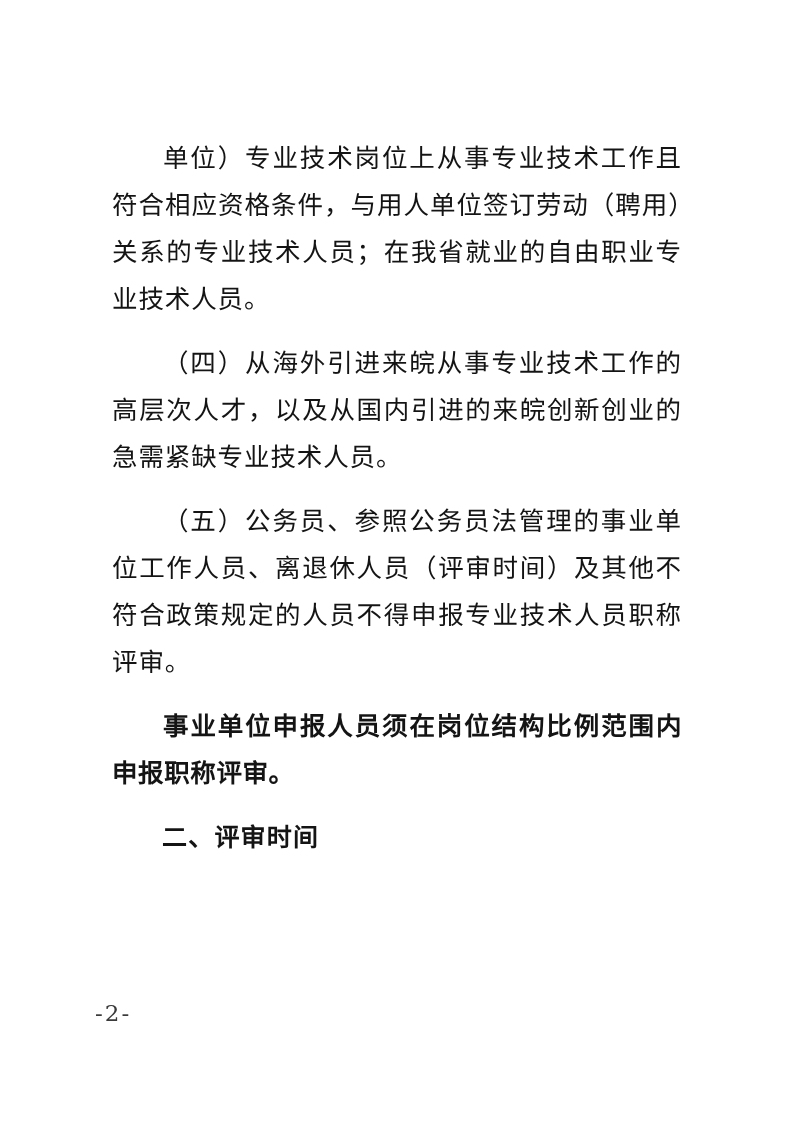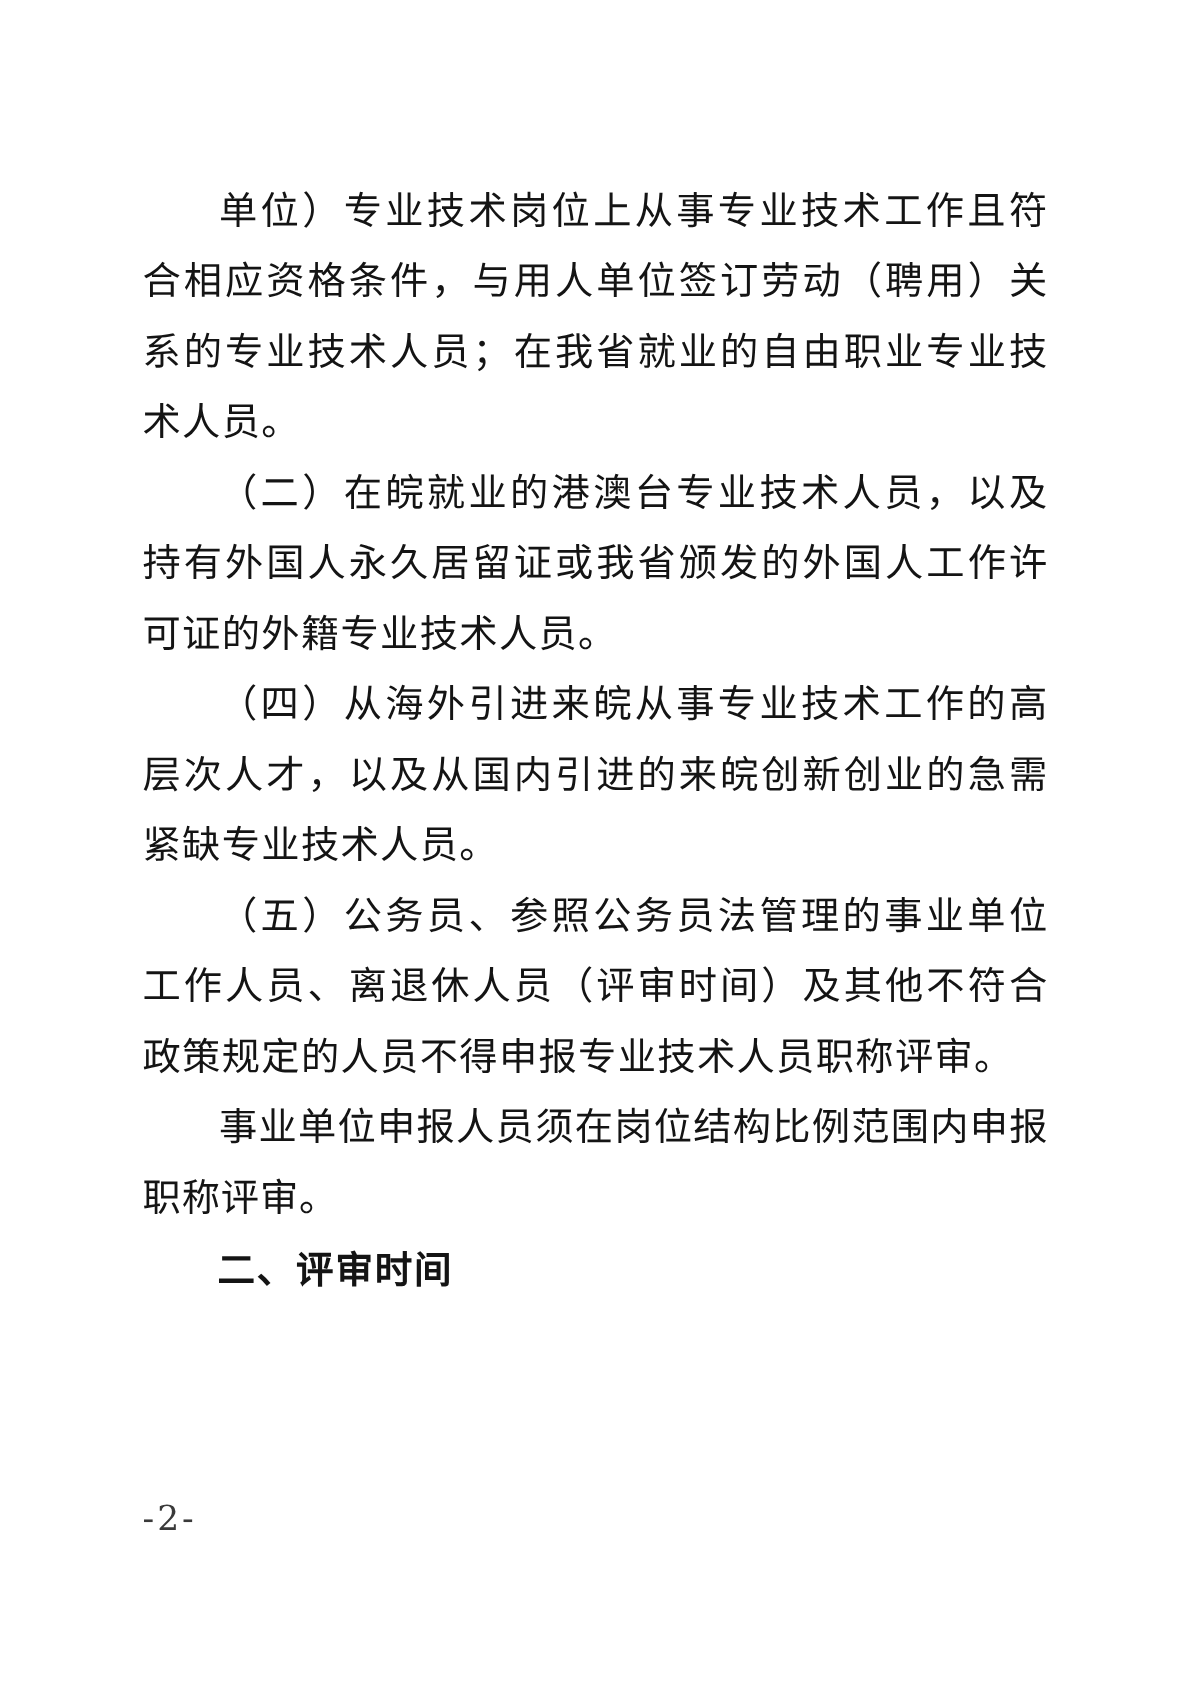--- a/index.html
+++ b/index.html
@@ -22,34 +22,34 @@
 
   
   .text-column {
     position: absolute;
     left: 95px;
     top: 118px;
     width: 604px;
   }
 
   .para {
-    margin: 0;
+    margin: 17px;
     font-size: 25.5px;
     line-height: 47px;
     letter-spacing: 0.9px;
     text-align: justify;
     text-justify: inter-ideograph;
     text-indent: 2em;
     color: #141414;
     font-weight: 400;
   }
 
   
   .para.bold-para {
-    font-weight: 400;
+    font-weight: 700;
     letter-spacing: 0.6px;
   }
 
   
   .para.heading {
     font-family: "DejaVu Sans", "Liberation Sans", sans-serif;
     font-weight: 700;
     font-size: 25px;
     letter-spacing: 1.2px;
   }
@@ -68,21 +68,20 @@
 </style>
 </head>
 <body>
 
 <div class="page">
 
   <div class="text-column">
 
     <p class="para">单位）专业技术岗位上从事专业技术工作且符合相应资格条件，与用人单位签订劳动（聘用）关系的专业技术人员；在我省就业的自由职业专业技术人员。</p>
 
-    <p class="para">（二）在皖就业的港澳台专业技术人员，以及持有外国人永久居留证或我省颁发的外国人工作许可证的外籍专业技术人员。</p>
 
 
     <p class="para">（四）从海外引进来皖从事专业技术工作的高层次人才，以及从国内引进的来皖创新创业的急需紧缺专业技术人员。</p>
 
     <p class="para">（五）公务员、参照公务员法管理的事业单位工作人员、离退休人员（评审时间）及其他不符合政策规定的人员不得申报专业技术人员职称评审。</p>
 
     <p class="para bold-para">事业单位申报人员须在岗位结构比例范围内申报职称评审。</p>
 
     <p class="para heading">二、评审时间</p>
 

